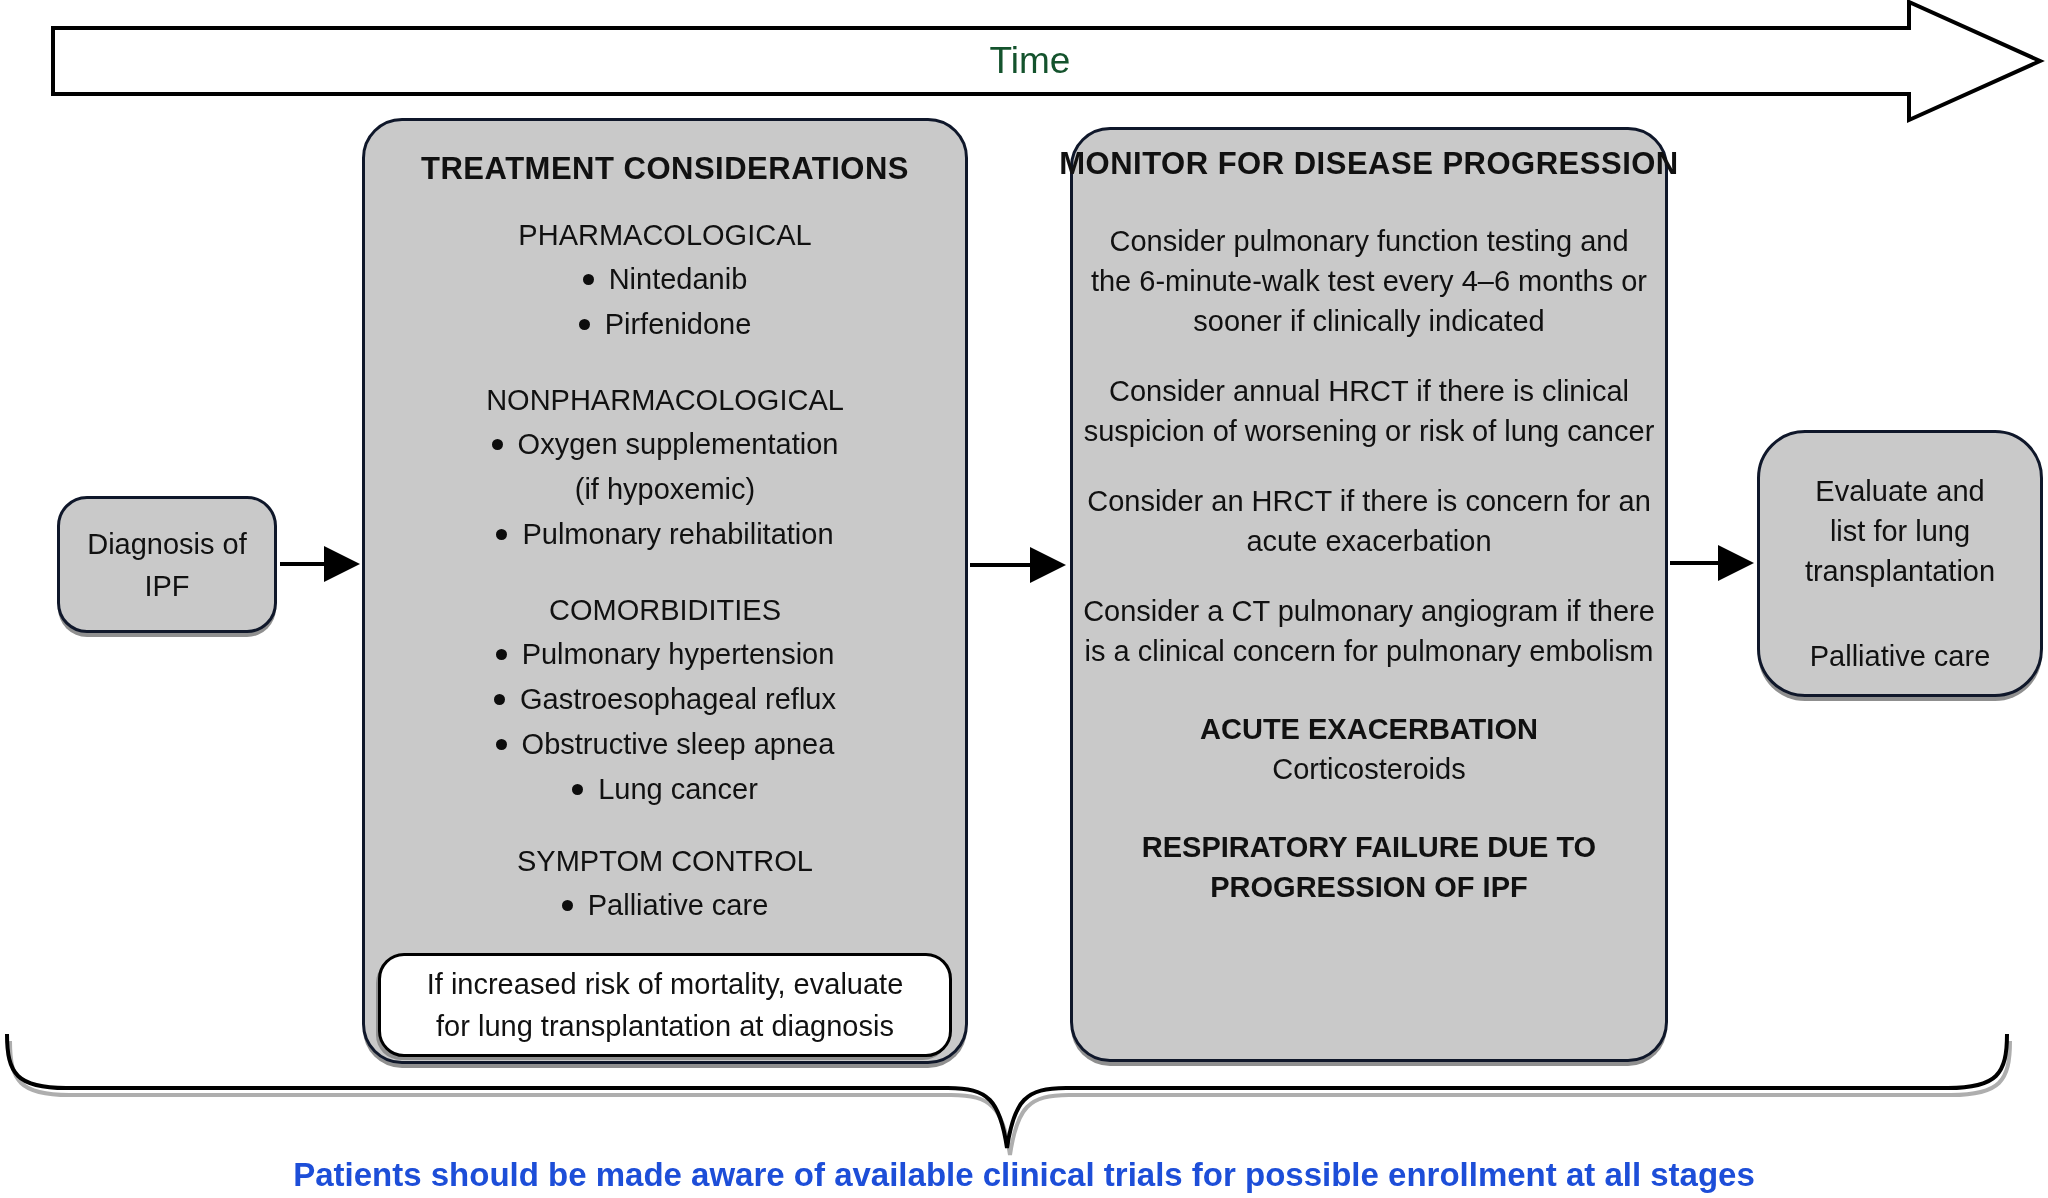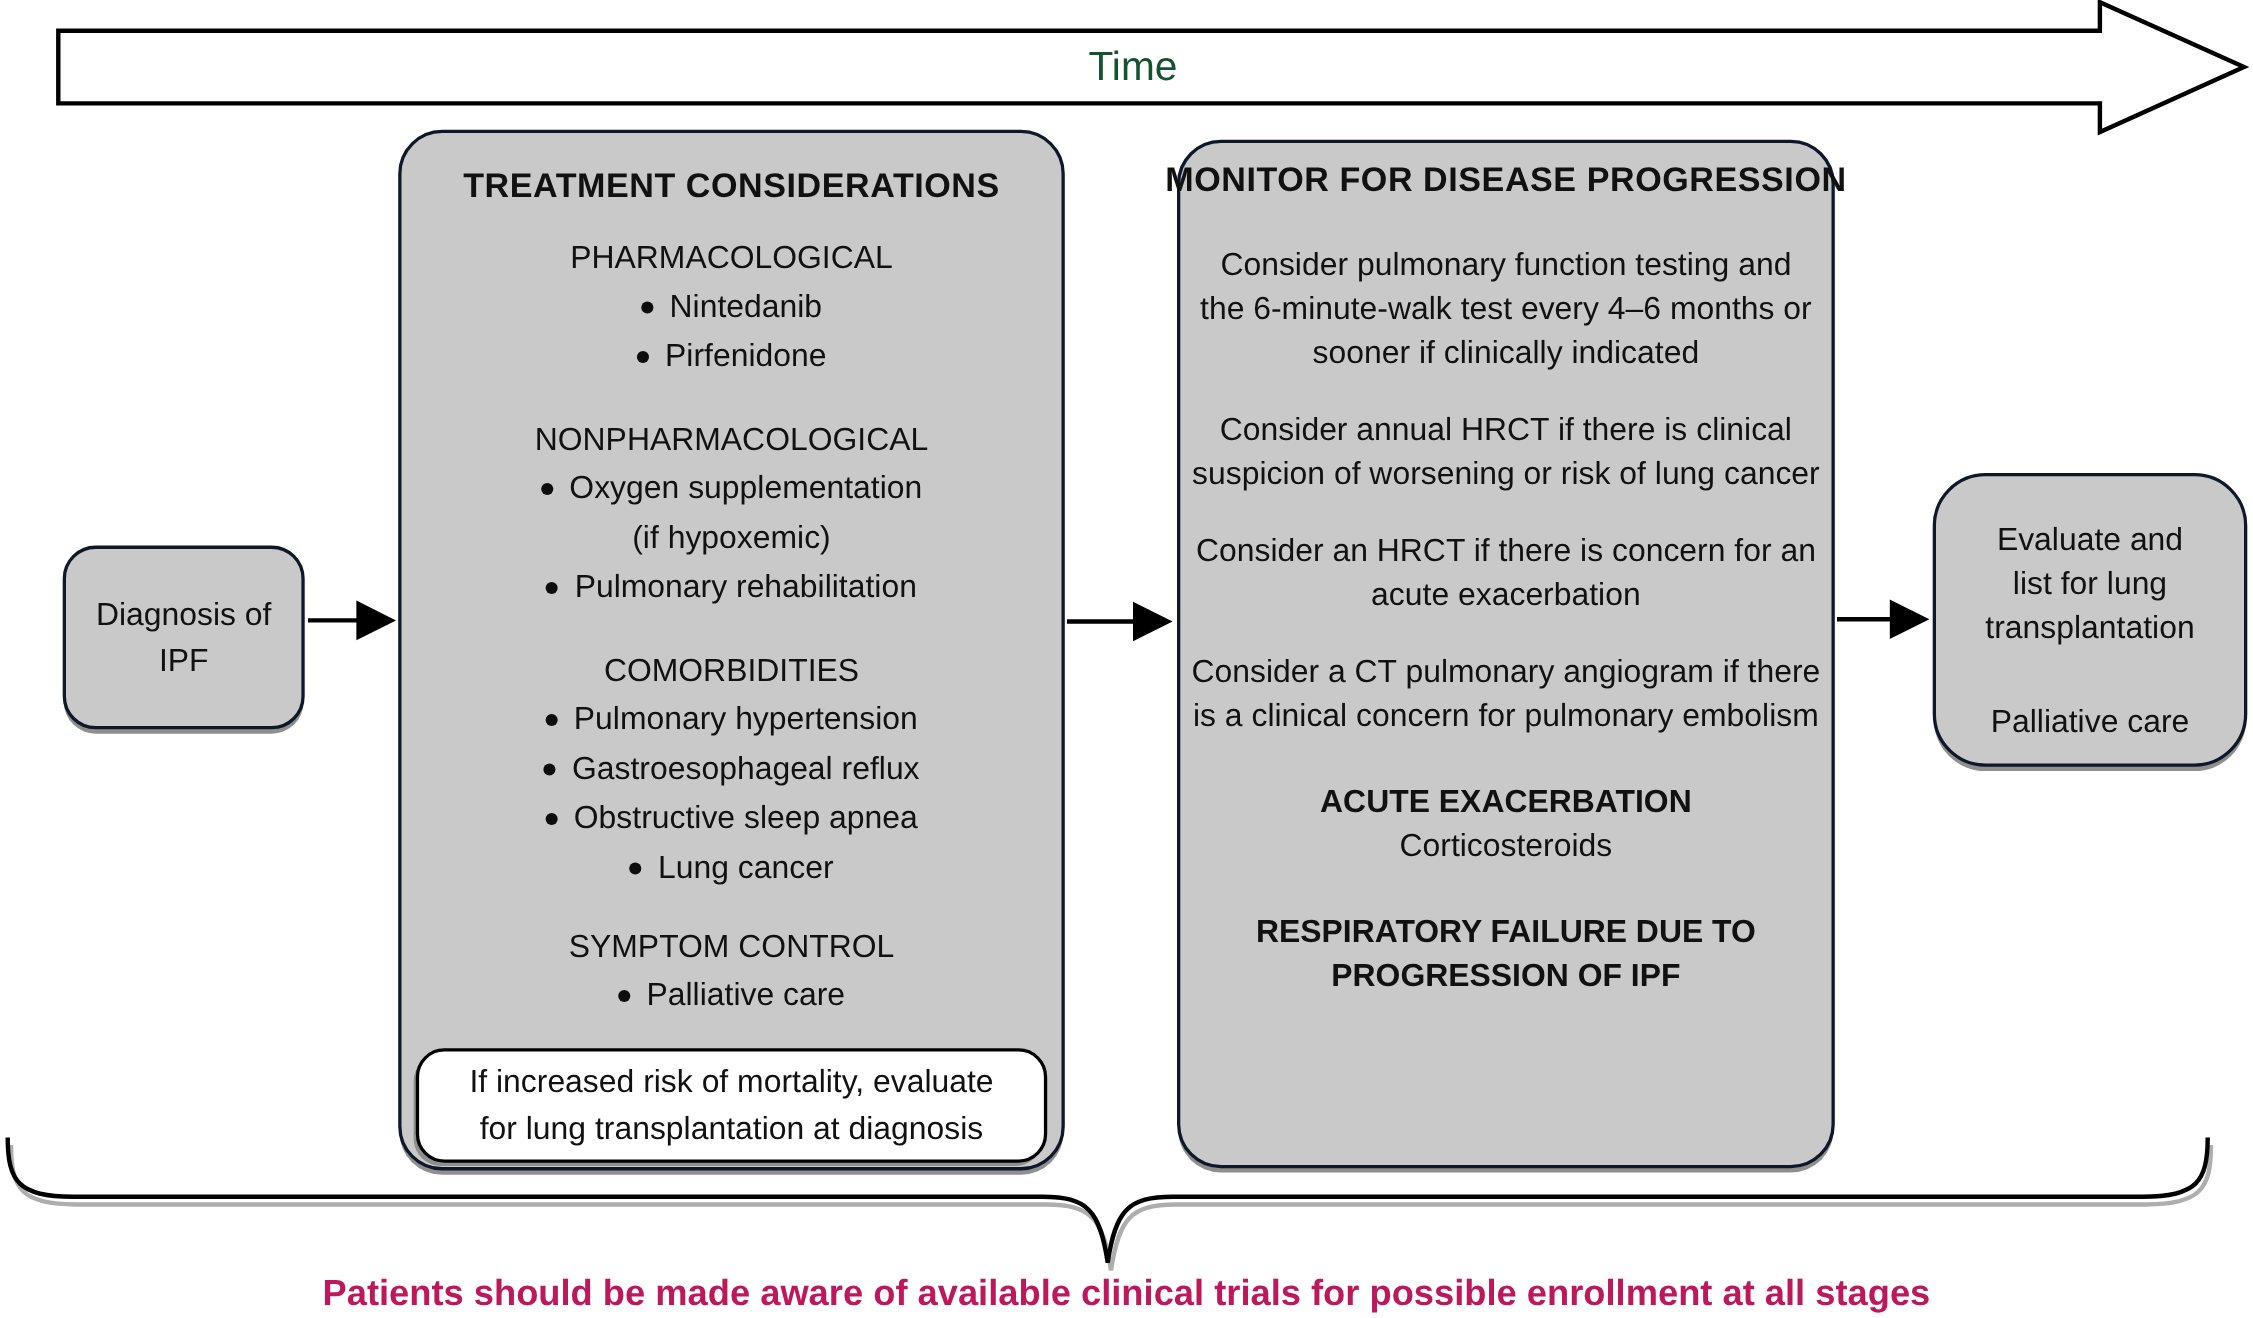--- a/index.html
+++ b/index.html
@@ -19,21 +19,21 @@
     font-size:37px;color:#14532d;
   }
 
   .gbox{
     position:absolute;
     background:#c9c9c9;
     border:3px solid #0f172a;
     box-shadow:0 5px 0 -1px #8f8f8f;
     box-sizing:border-box;
   }
-  .diagnosis{left:57px;top:496px;width:220px;height:167px;border-radius:30px;
+  .diagnosis{left:57px;top:496px;width:220px;height:137px;border-radius:30px;
     display:flex;flex-direction:column;align-items:center;justify-content:center;}
   .diagnosis .dline{font-size:29px;line-height:42px;text-align:center;}
 
   .treatment{left:362px;top:118px;width:606px;height:946px;border-radius:40px;}
   .tc{position:absolute;left:0;top:0;right:0;padding-top:24px;
     display:flex;flex-direction:column;align-items:center;}
   .box-title{font-size:31px;font-weight:bold;line-height:48px;white-space:nowrap;letter-spacing:0.5px;}
   .treatment .box-title{margin-bottom:20px;}
   .sec-head{font-size:29px;line-height:44px;white-space:nowrap;}
   .sec{display:flex;flex-direction:column;align-items:center;}
@@ -64,21 +64,21 @@
 
   .transplant{left:1757px;top:430px;width:286px;height:267px;border-radius:48px;}
   .xc{position:absolute;left:0;top:0;right:0;padding-top:38px;
     display:flex;flex-direction:column;align-items:center;}
   .xline{font-size:29px;line-height:40px;white-space:nowrap;text-align:center;}
   .xsecondary{margin-top:45px;font-size:29px;line-height:40px;white-space:nowrap;}
 
   .footer-note{
     position:absolute;left:0;top:1152px;width:2048px;height:46px;
     display:flex;align-items:center;justify-content:center;
-    font-size:33px;font-weight:bold;color:#be185d;white-space:nowrap;
+    font-size:33px;font-weight:bold;color:#1d4ed8;white-space:nowrap;
   }
 </style>
 </head>
 <body>
 
 <div class="canvas">
 
   <svg class="layer" viewBox="0 0 2048 1198" xmlns="http://www.w3.org/2000/svg">
 
     <path d="M53,28 L1909,28 L1909,2 L2040,61 L1909,120 L1909,94 L53,94 Z" fill="#ffffff" stroke="#000000" stroke-width="4" stroke-linejoin="miter"></path>

